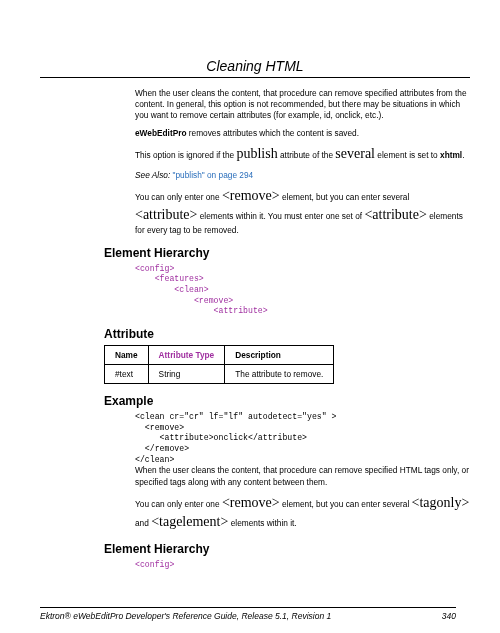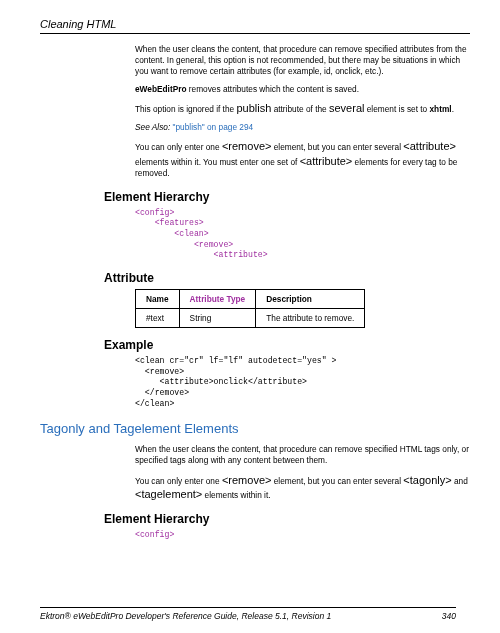--- a/index.html
+++ b/index.html
@@ -11,24 +11,25 @@
     background: #fff;
     width: 500px;
     height: 633px;
     position: relative;
     box-sizing: border-box;
   }
   .page {
     padding: 18px 30px 0 40px;
   }
   .running-head {
-    text-align: left;
+    text-align: center;
     font-style: italic;
-    font-size: 11px;
+    font-size: 14px;
     margin-bottom: 3px;
+    margin-top: 40px;
   }
   .hr {
     border: none;
     border-top: 1px solid #000;
     margin: 0 0 10px 0;
   }
   .h1 {
     color: #2a6ebb;
     font-size: 13px;
     font-weight: normal;
@@ -43,37 +44,37 @@
   }
   .body-indent {
     margin-left: 95px;
     font-size: 8.3px;
     line-height: 1.35;
   }
   .body-indent p {
     margin: 0 0 6px 0;
   }
   .mono {
-    font-family: Liberation Sans, sans-serif;
-    font-size: 11px;
+    font-family: Liberation Serif, serif;
+    font-size: 14px;
   }
   .link {
     color: #2a6ebb;
   }
   .hierarchy {
     font-family: "Courier New", monospace;
     font-size: 8.2px;
     color: #a030a0;
     margin-left: 95px;
     line-height: 1.3;
     white-space: pre;
   }
   table.attr {
     border-collapse: collapse;
-    margin-left: 95px;
+    margin-left: 64px;
     margin-top: 4px;
     margin-bottom: 6px;
   }
   table.attr th, table.attr td {
     border: 1px solid #000;
     padding: 4px 10px;
     font-size: 8.3px;
     text-align: left;
     vertical-align: top;
   }
@@ -153,21 +154,20 @@
   </tbody>
     </table>
 
   <div class="h2 sub-indent">Example</div>
   <div class="example-code">&lt;clean cr="cr" lf="lf" autodetect="yes" &gt;
   &lt;remove&gt;
      &lt;attribute&gt;onclick&lt;/attribute&gt;
   &lt;/remove&gt;
 &lt;/clean&gt;</div>
 
-  <div class="h1" style="margin-top:12px">Tagonly and Tagelement Elements</div>
 
   <div class="body-indent">
     <p>When the user cleans the content, that procedure can remove specified HTML tags only, or specified tags along with any content between them.</p>
     <p>
       <span>You can only enter one </span><span class="mono">&lt;remove&gt;</span><span> element, but you can enter several </span><span class="mono">&lt;tagonly&gt;</span><span> and </span><span class="mono">&lt;tagelement&gt;</span><span> elements within it.</span>
     </p>
   </div>
 
   <div class="h2 sub-indent">Element Hierarchy</div>
   <div class="hierarchy">&lt;config&gt;</div>

